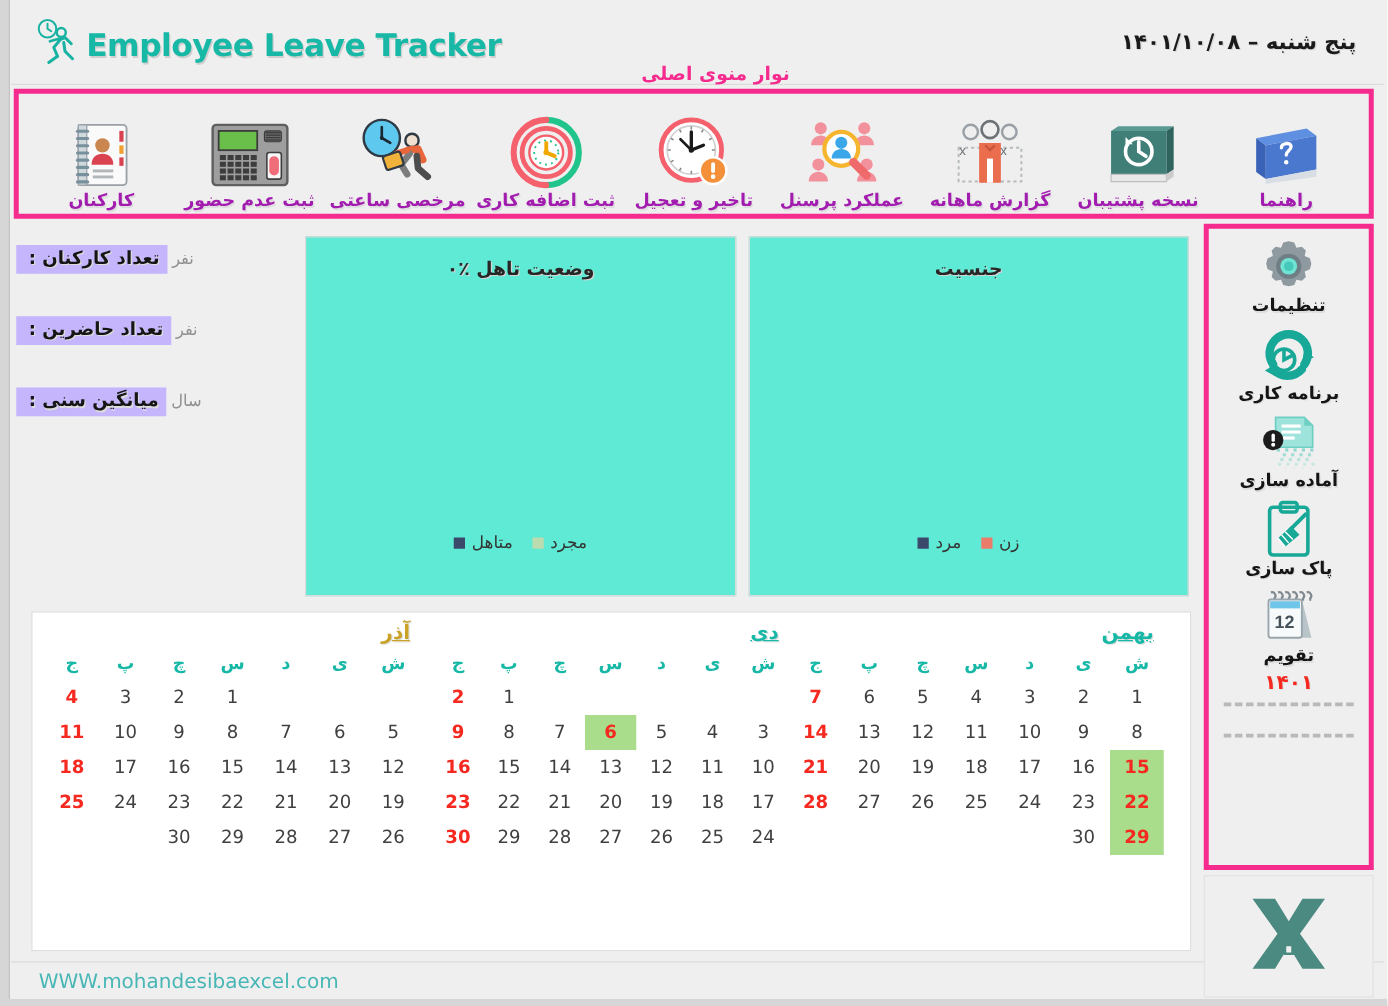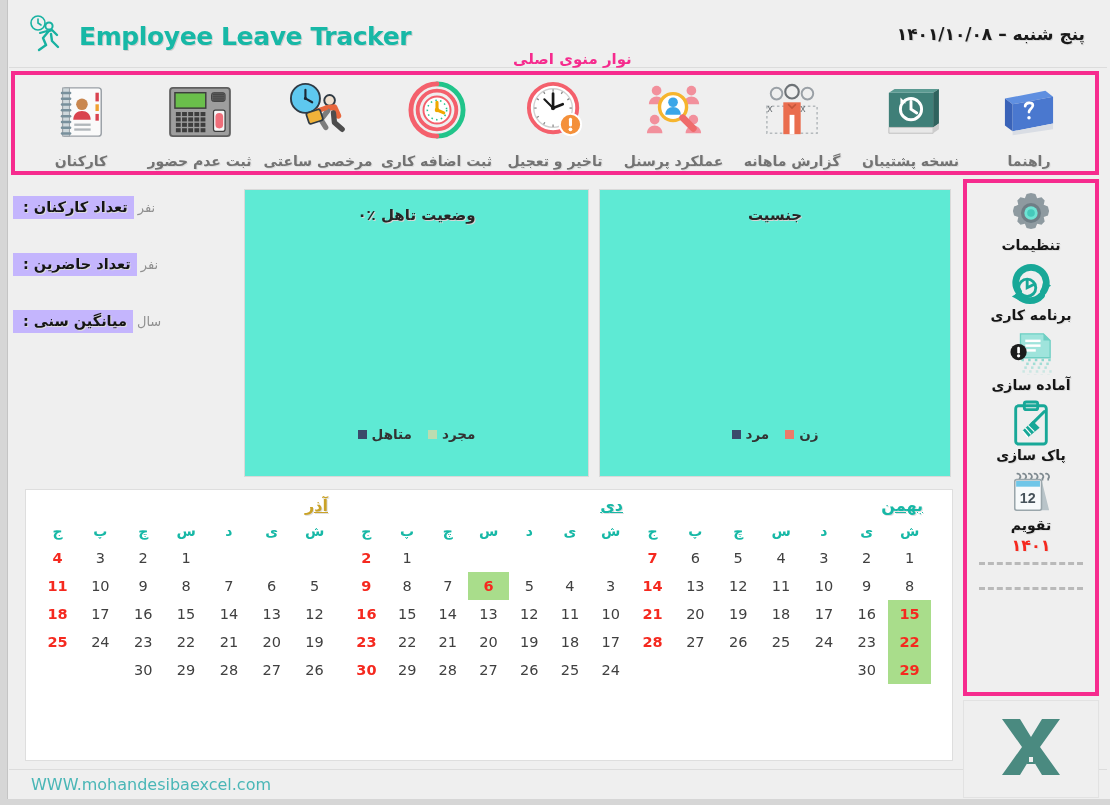--- a/index.html
+++ b/index.html
@@ -27,21 +27,21 @@
   }
 
   
   .header {
     position: absolute; left: 9px; top: 6px; width: 1098px; height: 62px;
     background: #efefef;
     border-bottom: 1px solid #dcdcdc;
   }
   .brand {
     position: absolute; right: auto; left: 18px; top: 8px;
-    display: flex; align-items: center; gap: 12px;
+    display: flex; align-items: center; gap: 2px;
     direction: ltr;
   }
   .brand-icon { width: 40px; height: 44px; }
   .brand-text {
     font-size: 25px; font-weight: bold; color: #17b8a6;
     letter-spacing: -0.4px;
     text-shadow: 1px 1px 0 #cfcfcf;
     font-family: "DejaVu Sans", sans-serif;
   }
   .header-date {
@@ -71,21 +71,21 @@
     align-items: flex-end; justify-content: space-between;
     height: 100%; padding: 4px 12px 2px 12px;
   }
   .tb-item {
     display: flex; flex-direction: column; align-items: center;
     justify-content: flex-end; cursor: pointer;
     flex: 0 0 auto; width: 108px; height: 94px;
   }
   .tb-icon { height: 62px; display:flex; align-items:flex-end; justify-content:center; }
   .tb-label {
-    margin-top: 14px; font-size: 14px; font-weight: bold; color: #737373;
+    margin-top: 2px; font-size: 14px; font-weight: bold; color: #a21caf;
     white-space: nowrap; text-shadow: 1px 1px 0 #dedede;
   }
 
   
   .content {
     position: absolute; left: 9px; top: 179px; width: 950px; height: 620px;
     background: #efefef;
   }
 
   
@@ -96,21 +96,21 @@
   .chart-right { right: 8px; width: 352px; }
   .chart-left  { right: 370px; width: 345px; }
   .chart-title {
     text-align: center; margin-top: 16px;
     font-size: 15px; font-weight: bold; color: #262626;
     text-shadow: 1px 1px 0 #d5d5d5; direction: rtl;
   }
   .chart-plot { height: 190px; }
   .chart-legend {
     display: flex; flex-direction: row-reverse; justify-content: center;
-    gap: 16px; direction: rtl; margin-top: 12px; font-weight: bold;
+    gap: 16px; direction: rtl; margin-top: 12px;
   }
   .legend-item { display: flex; flex-direction: row-reverse; align-items: center; gap: 5px; }
   .legend-swatch { width: 9px; height: 9px; display: inline-block; }
   .legend-label { font-size: 13.5px; color: #333; }
 
   
   .stats { position: absolute; right: 718px; top: 14px; width: 228px; }
   .stat-row {
     display: flex; flex-direction: row-reverse; align-items: center;
     height: 28px; margin-bottom: 29px; direction: rtl;

